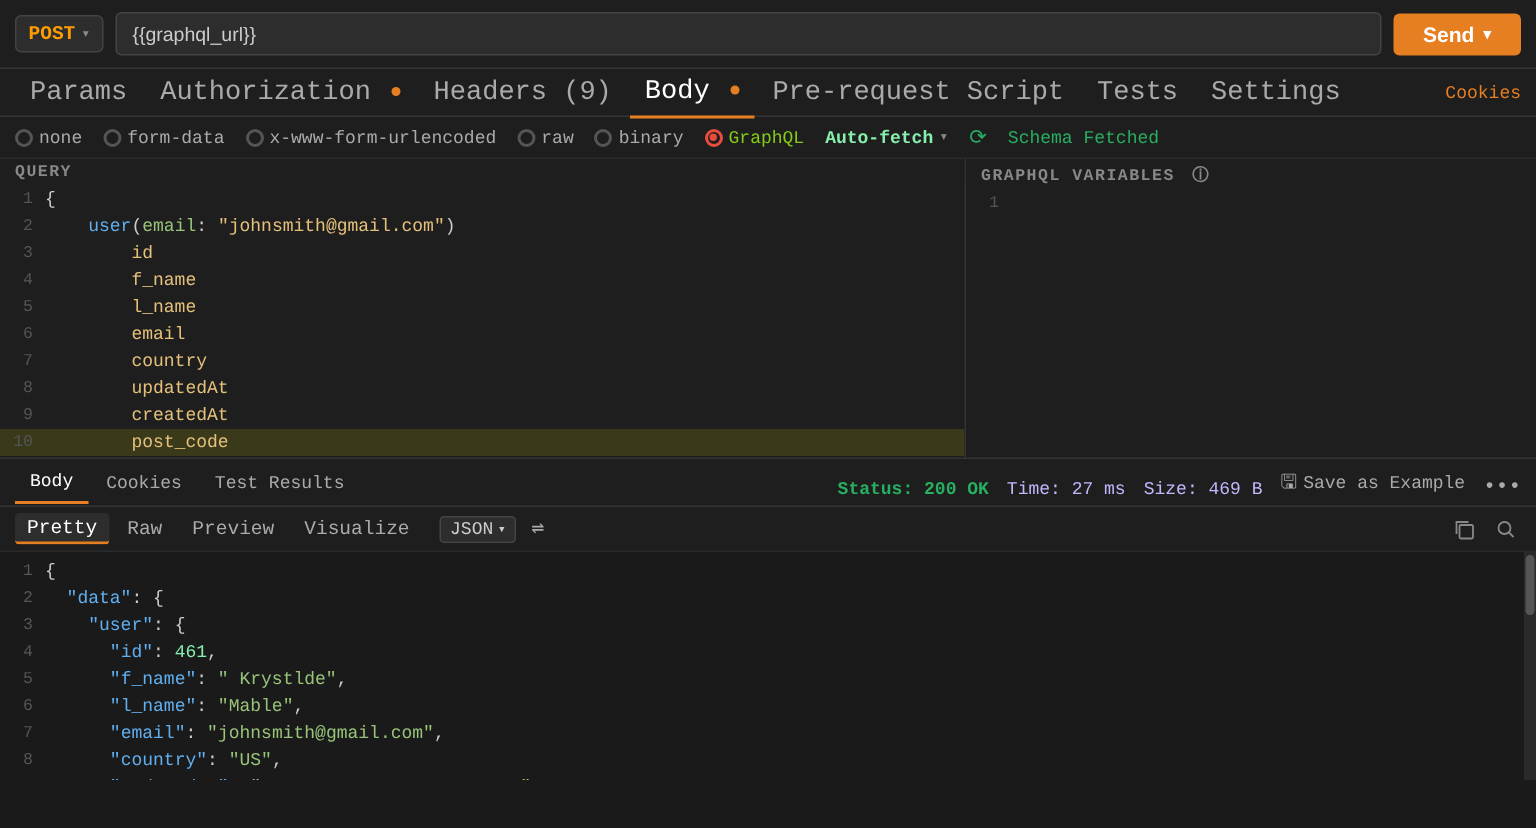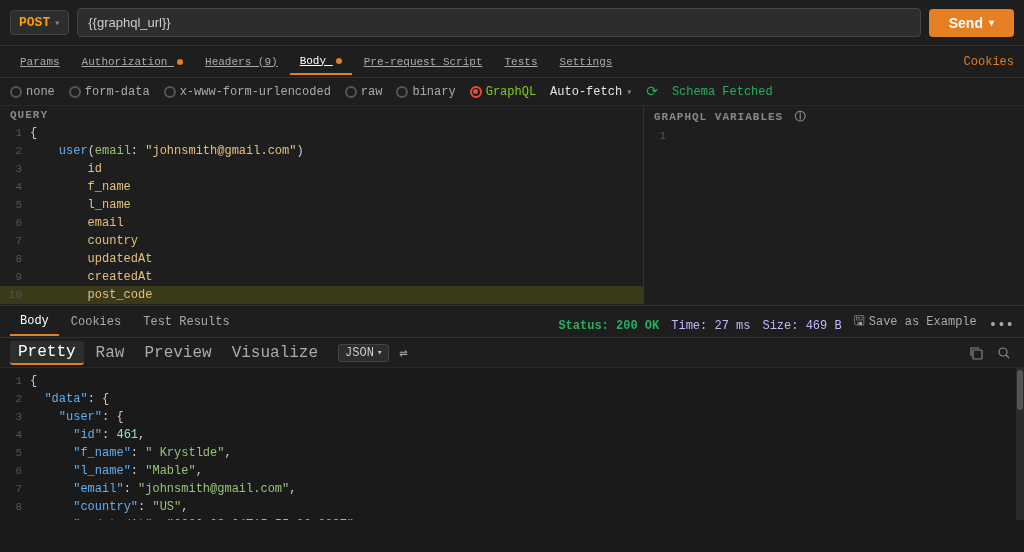--- a/index.html
+++ b/index.html
@@ -73,23 +73,22 @@
       background: #1e1e1e;
       padding: 0 10px;
       border-bottom: 1px solid #333;
       height: 32px;
       gap: 2px;
     }
     .nav-tab {
       padding: 6px 10px;
       color: #aaa;
       cursor: pointer;
-      font-size: 11px;
+      font-size: 18px;
       position: relative;
-      text-decoration: underline;
     }
     .nav-tab.active {
       color: #fff;
       border-bottom: 2px solid #e67e22;
     }
     .nav-tab .dot {
       width: 6px;
       height: 6px;
       border-radius: 50%;
       display: inline-block;
@@ -290,21 +289,21 @@
       background: #1e1e1e;
       padding: 4px 10px;
       border-bottom: 1px solid #2a2a2a;
       gap: 4px;
       height: 30px;
     }
     .fmt-tab {
       padding: 2px 8px;
       color: #aaa;
       cursor: pointer;
-      font-size: 16px;
+      font-size: 13px;
       border-radius: 3px;
     }
     .fmt-tab.active {
       background: #2d2d2d;
       color: #fff;
       border-bottom: 2px solid #e67e22;
     }
     .json-select {
       display: flex;
       align-items: center;
@@ -449,21 +448,21 @@
   </label>
   <label class="radio-opt">
     <div class="radio-dot"></div>
     <span>binary</span>
   </label>
   <label class="radio-opt">
     <div class="radio-dot graphql selected"></div>
     <span class="graphql-label">GraphQL</span>
   </label>
   <div class="autofetch-btn">
-    <span style="color:#e5e5e5;">Auto-fetch</span>
+    <span style="color:#86efac;font-weight:bold;">Auto-fetch</span>
     <span class="chevron">▾</span>
   </div>
   <span style="color:#27ae60; font-size:14px;">⟳</span>
   <span class="schema-fetched">Schema Fetched</span>
 </div>
 
 <div class="editor-area">
 
   <div class="query-pane">
     <div class="pane-label">QUERY</div>

